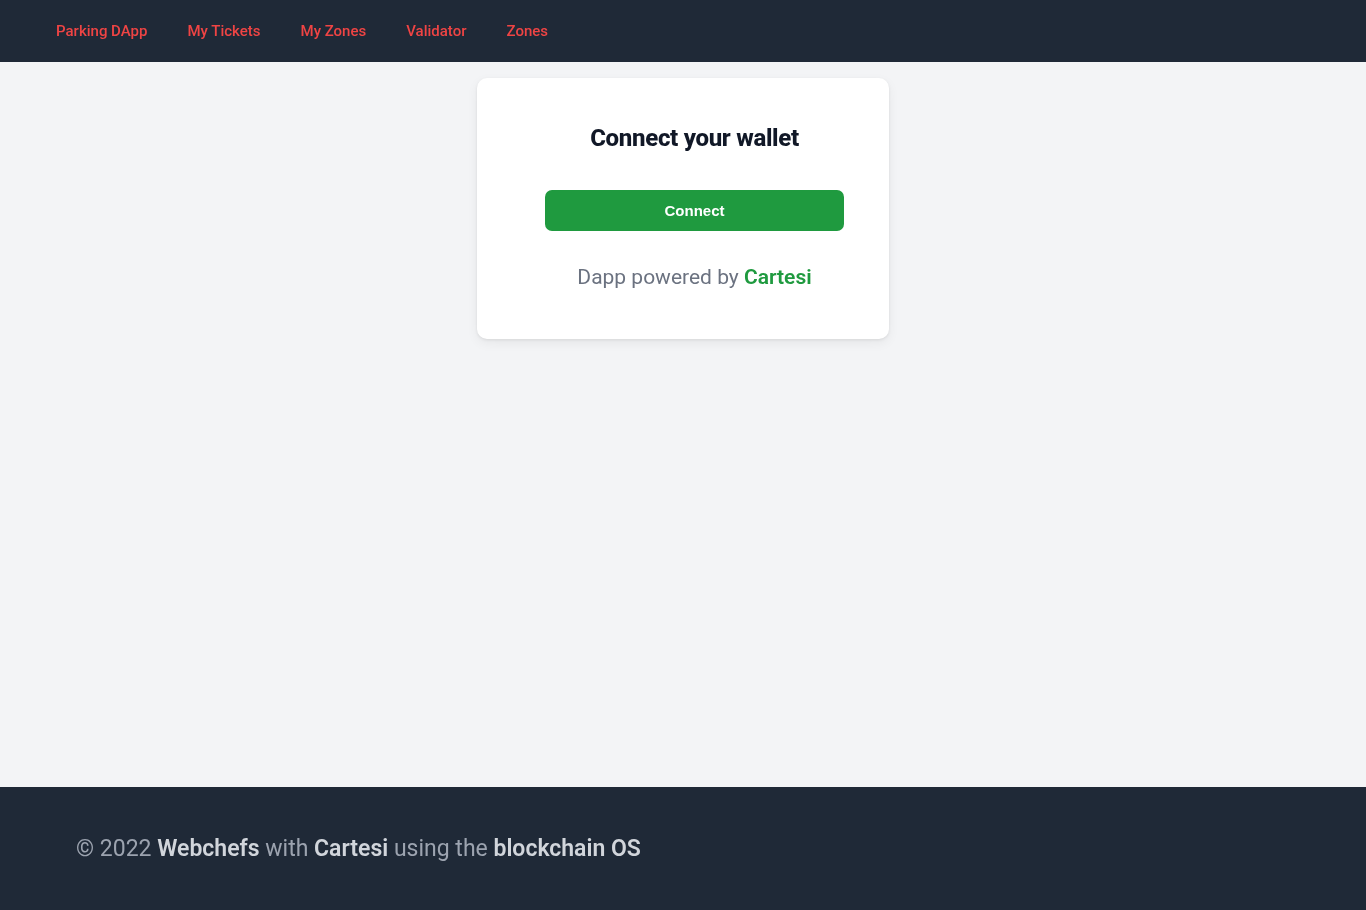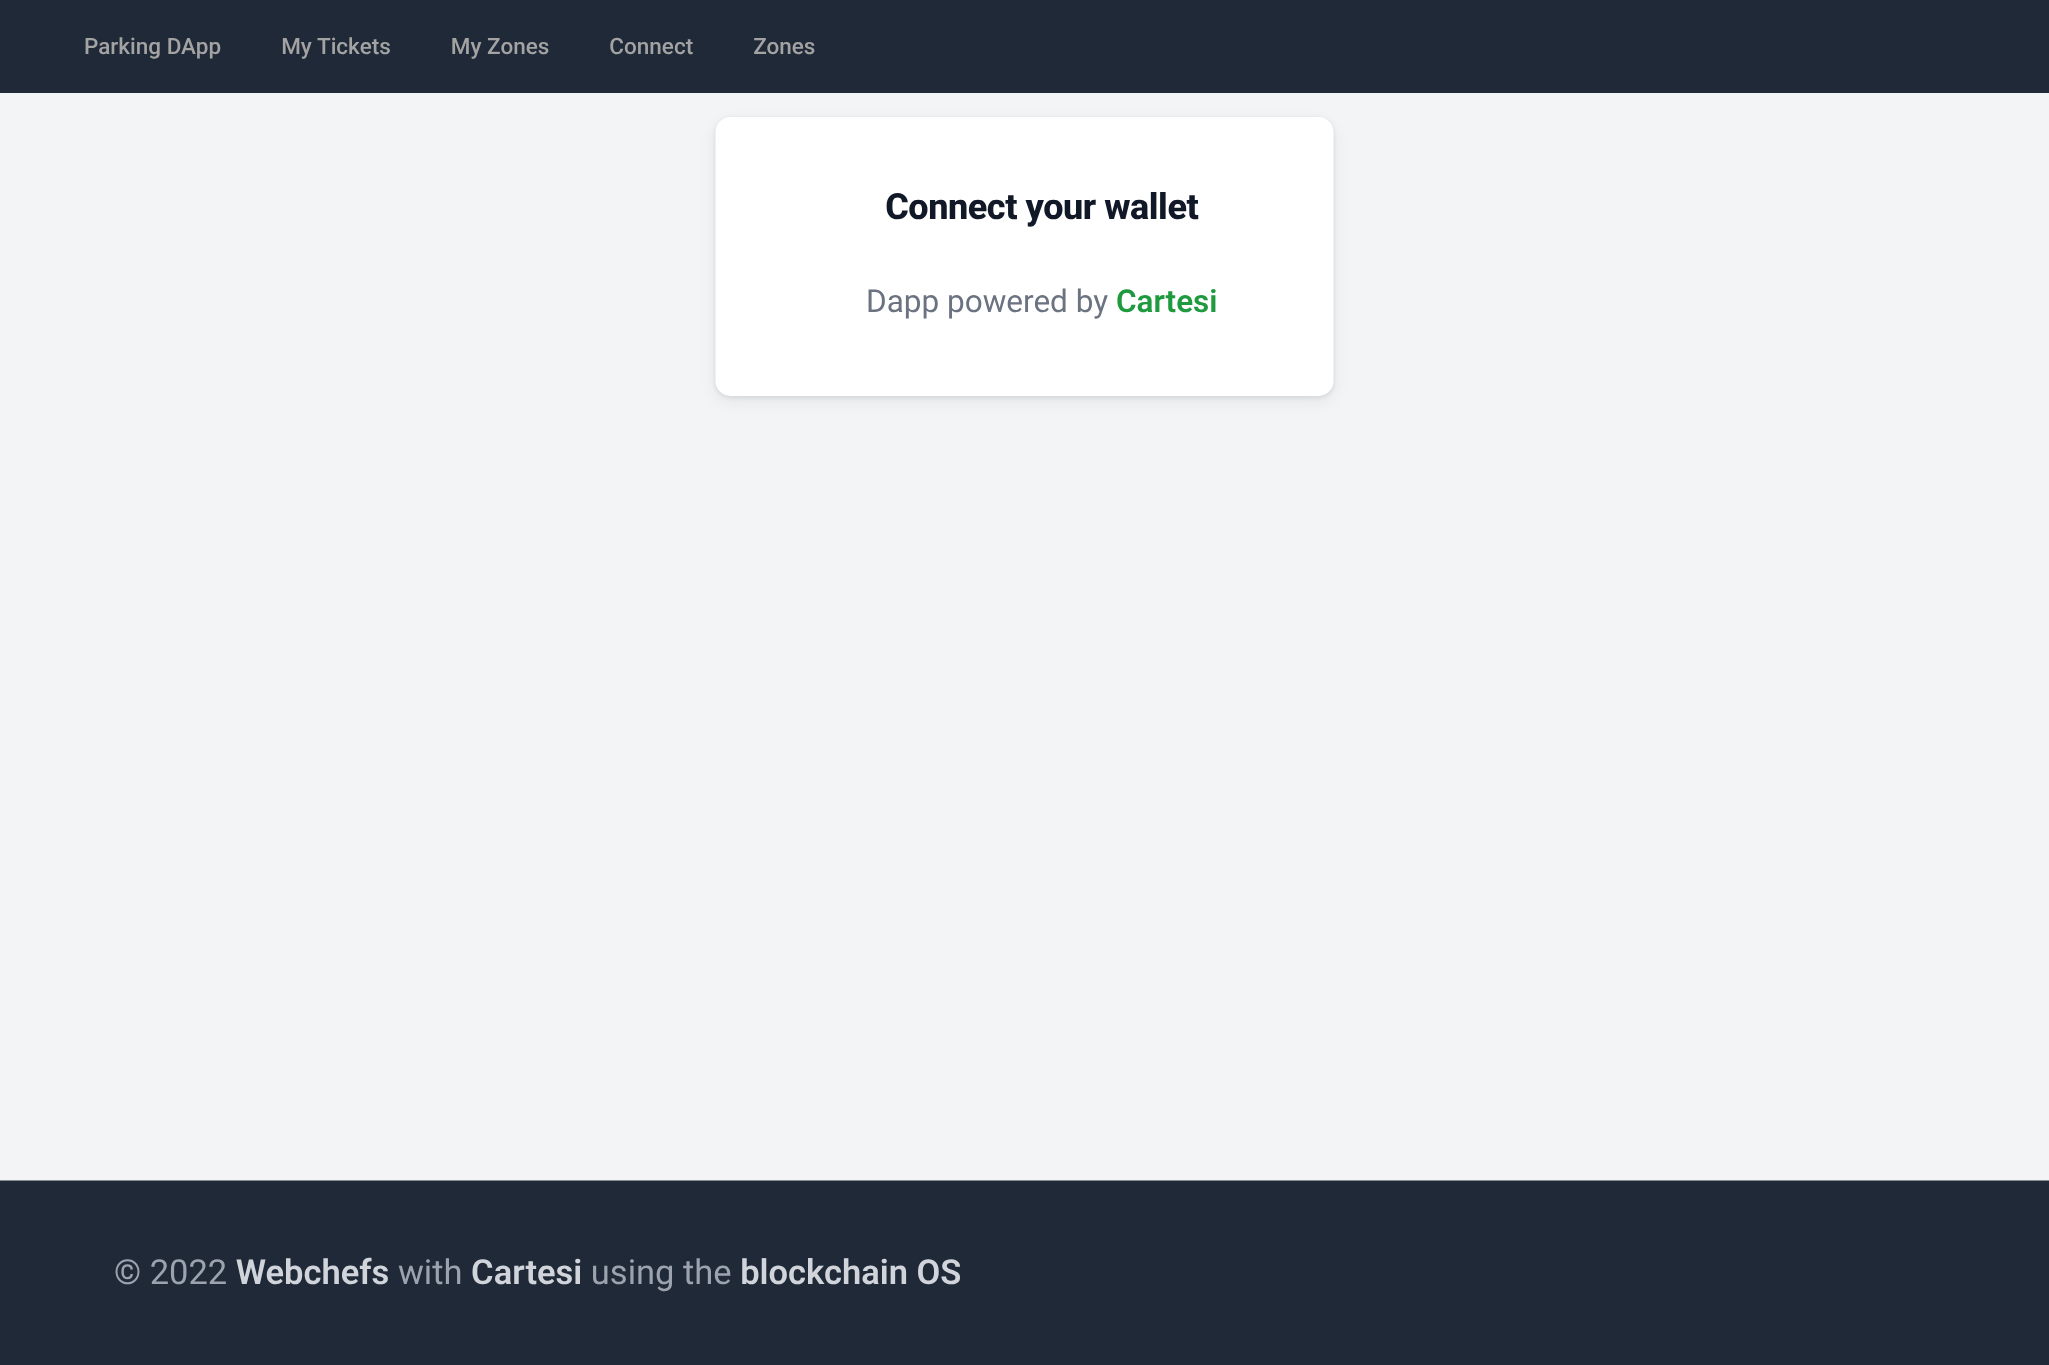--- a/index.html
+++ b/index.html
@@ -15,21 +15,21 @@
       flex-direction: column;
     }
     .navbar {
       background-color: #1f2937;
       height: 62px;
       display: flex;
       align-items: center;
       padding: 0 36px;
     }
     .nav-item {
-      color: #a3a3a3;
+      color: #ef4444;
       font-size: 15px;
       font-weight: 500;
       padding: 10px 20px;
       cursor: pointer;
       text-decoration: none;
     }
     .main-content {
       flex: 1;
       display: flex;
       justify-content: center;
@@ -84,27 +84,28 @@
       font-weight: 600;
     }
   </style>
 </head>
 <body>
 
 <nav class="navbar">
   <a class="nav-item">Parking DApp</a>
   <a class="nav-item">My Tickets</a>
   <a class="nav-item">My Zones</a>
-  <a class="nav-item">Connect</a>
+  <a class="nav-item">Validator</a>
   <a class="nav-item">Zones</a>
 </nav>
 
 <main class="main-content">
   <div class="card">
     <h1 class="card-title">Connect your wallet</h1>
+    <button class="connect-button">Connect</button>
     <p class="powered-text">
       <span>Dapp powered by </span><a class="powered-link">Cartesi</a>
     </p>
   </div>
 </main>
 
 <footer class="footer">
   <p>
     <span>© 2022 </span><span class="footer-bold">Webchefs</span><span> with </span><span class="footer-bold">Cartesi</span><span> using the </span><span class="footer-bold">blockchain OS</span>
   </p>

